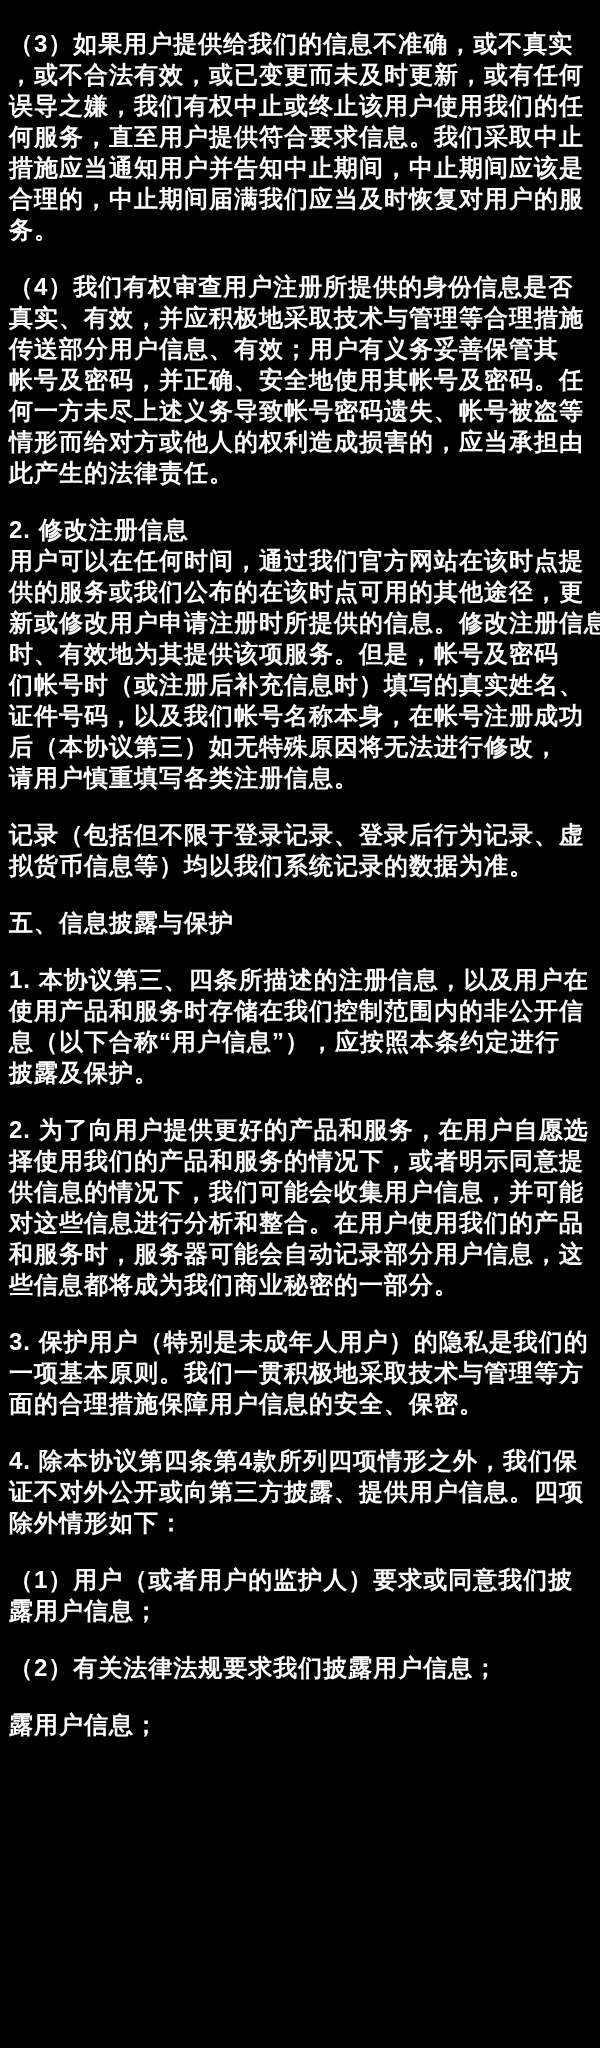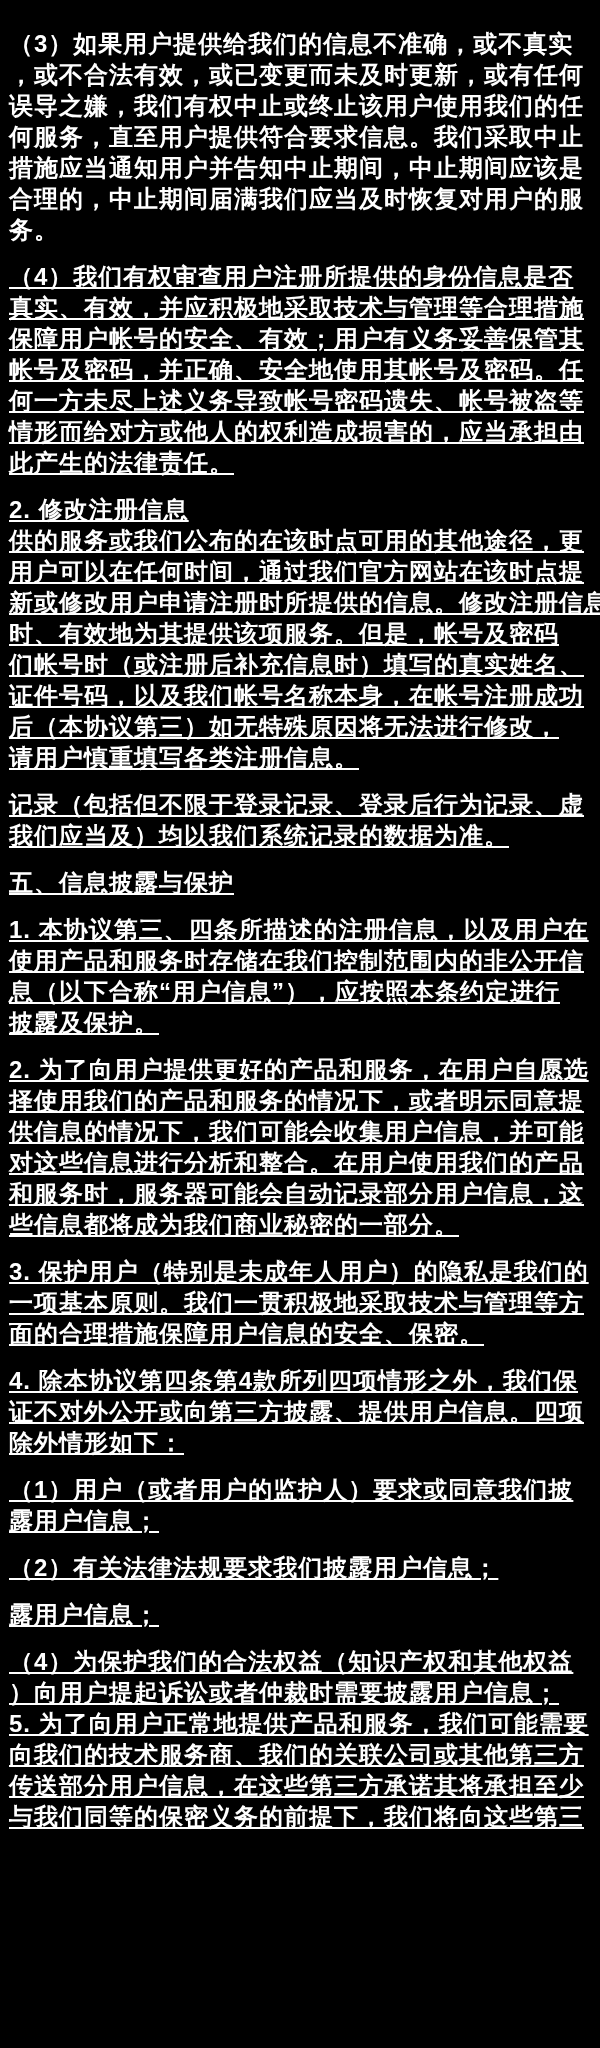--- a/index.html
+++ b/index.html
@@ -16,22 +16,21 @@
     width: 483px;
     height: 2048px;
     background: #000000;
     color: #ffffff;
     padding: 28px 6px 0 9px;
     font-size: 24px;
     font-weight: 700;
     letter-spacing: 1px;
   }
   .paragraph + .paragraph {
-    margin-top: 16px;
-    text-decoration: underline;
+    margin-top: 26px;
   }
   .line {
     height: 31px;
     line-height: 31px;
     white-space: nowrap;
     overflow: visible;
   }
 </style>
 </head>
 <body>
@@ -42,40 +41,40 @@
       <div class="line">，或不合法有效，或已变更而未及时更新，或有任何</div>
       <div class="line">误导之嫌，我们有权中止或终止该用户使用我们的任</div>
       <div class="line">何服务，直至用户提供符合要求信息。我们采取中止</div>
       <div class="line">措施应当通知用户并告知中止期间，中止期间应该是</div>
       <div class="line">合理的，中止期间届满我们应当及时恢复对用户的服</div>
       <div class="line">务。</div>
     </div>
     <div class="paragraph">
       <div class="line">（4）我们有权审查用户注册所提供的身份信息是否</div>
       <div class="line">真实、有效，并应积极地采取技术与管理等合理措施</div>
-      <div class="line">保障用户帐号的安全、有效；用户有义务妥善保管其</div>
+      <div class="line">传送部分用户信息、有效；用户有义务妥善保管其</div>
       <div class="line">帐号及密码，并正确、安全地使用其帐号及密码。任</div>
       <div class="line">何一方未尽上述义务导致帐号密码遗失、帐号被盗等</div>
       <div class="line">情形而给对方或他人的权利造成损害的，应当承担由</div>
       <div class="line">此产生的法律责任。</div>
     </div>
     <div class="paragraph">
       <div class="line">2. 修改注册信息</div>
+      <div class="line">用户可以在任何时间，通过我们官方网站在该时点提</div>
       <div class="line">供的服务或我们公布的在该时点可用的其他途径，更</div>
-      <div class="line">用户可以在任何时间，通过我们官方网站在该时点提</div>
       <div class="line">新或修改用户申请注册时所提供的信息。修改注册信息</div>
       <div class="line">时、有效地为其提供该项服务。但是，帐号及密码</div>
       <div class="line">们帐号时（或注册后补充信息时）填写的真实姓名、</div>
       <div class="line">证件号码，以及我们帐号名称本身，在帐号注册成功</div>
       <div class="line">后（本协议第三）如无特殊原因将无法进行修改，</div>
       <div class="line">请用户慎重填写各类注册信息。</div>
     </div>
     <div class="paragraph">
       <div class="line">记录（包括但不限于登录记录、登录后行为记录、虚</div>
-      <div class="line">我们应当及）均以我们系统记录的数据为准。</div>
+      <div class="line">拟货币信息等）均以我们系统记录的数据为准。</div>
     </div>
     <div class="paragraph">
       <div class="line">五、信息披露与保护</div>
     </div>
     <div class="paragraph">
       <div class="line">1. 本协议第三、四条所描述的注册信息，以及用户在</div>
       <div class="line">使用产品和服务时存储在我们控制范围内的非公开信</div>
       <div class="line">息（以下合称“用户信息”），应按照本条约定进行</div>
       <div class="line">披露及保护。</div>
     </div>
@@ -100,21 +99,13 @@
     <div class="paragraph">
       <div class="line">（1）用户（或者用户的监护人）要求或同意我们披</div>
       <div class="line">露用户信息；</div>
     </div>
     <div class="paragraph">
       <div class="line">（2）有关法律法规要求我们披露用户信息；</div>
     </div>
     <div class="paragraph">
       <div class="line">露用户信息；</div>
     </div>
-    <div class="paragraph">
-      <div class="line">（4）为保护我们的合法权益（知识产权和其他权益</div>
-      <div class="line">）向用户提起诉讼或者仲裁时需要披露用户信息；</div>
-      <div class="line">5. 为了向用户正常地提供产品和服务，我们可能需要</div>
-      <div class="line">向我们的技术服务商、我们的关联公司或其他第三方</div>
-      <div class="line">传送部分用户信息，在这些第三方承诺其将承担至少</div>
-      <div class="line">与我们同等的保密义务的前提下，我们将向这些第三</div>
-    </div>
   </div>
 
 </body></html>

